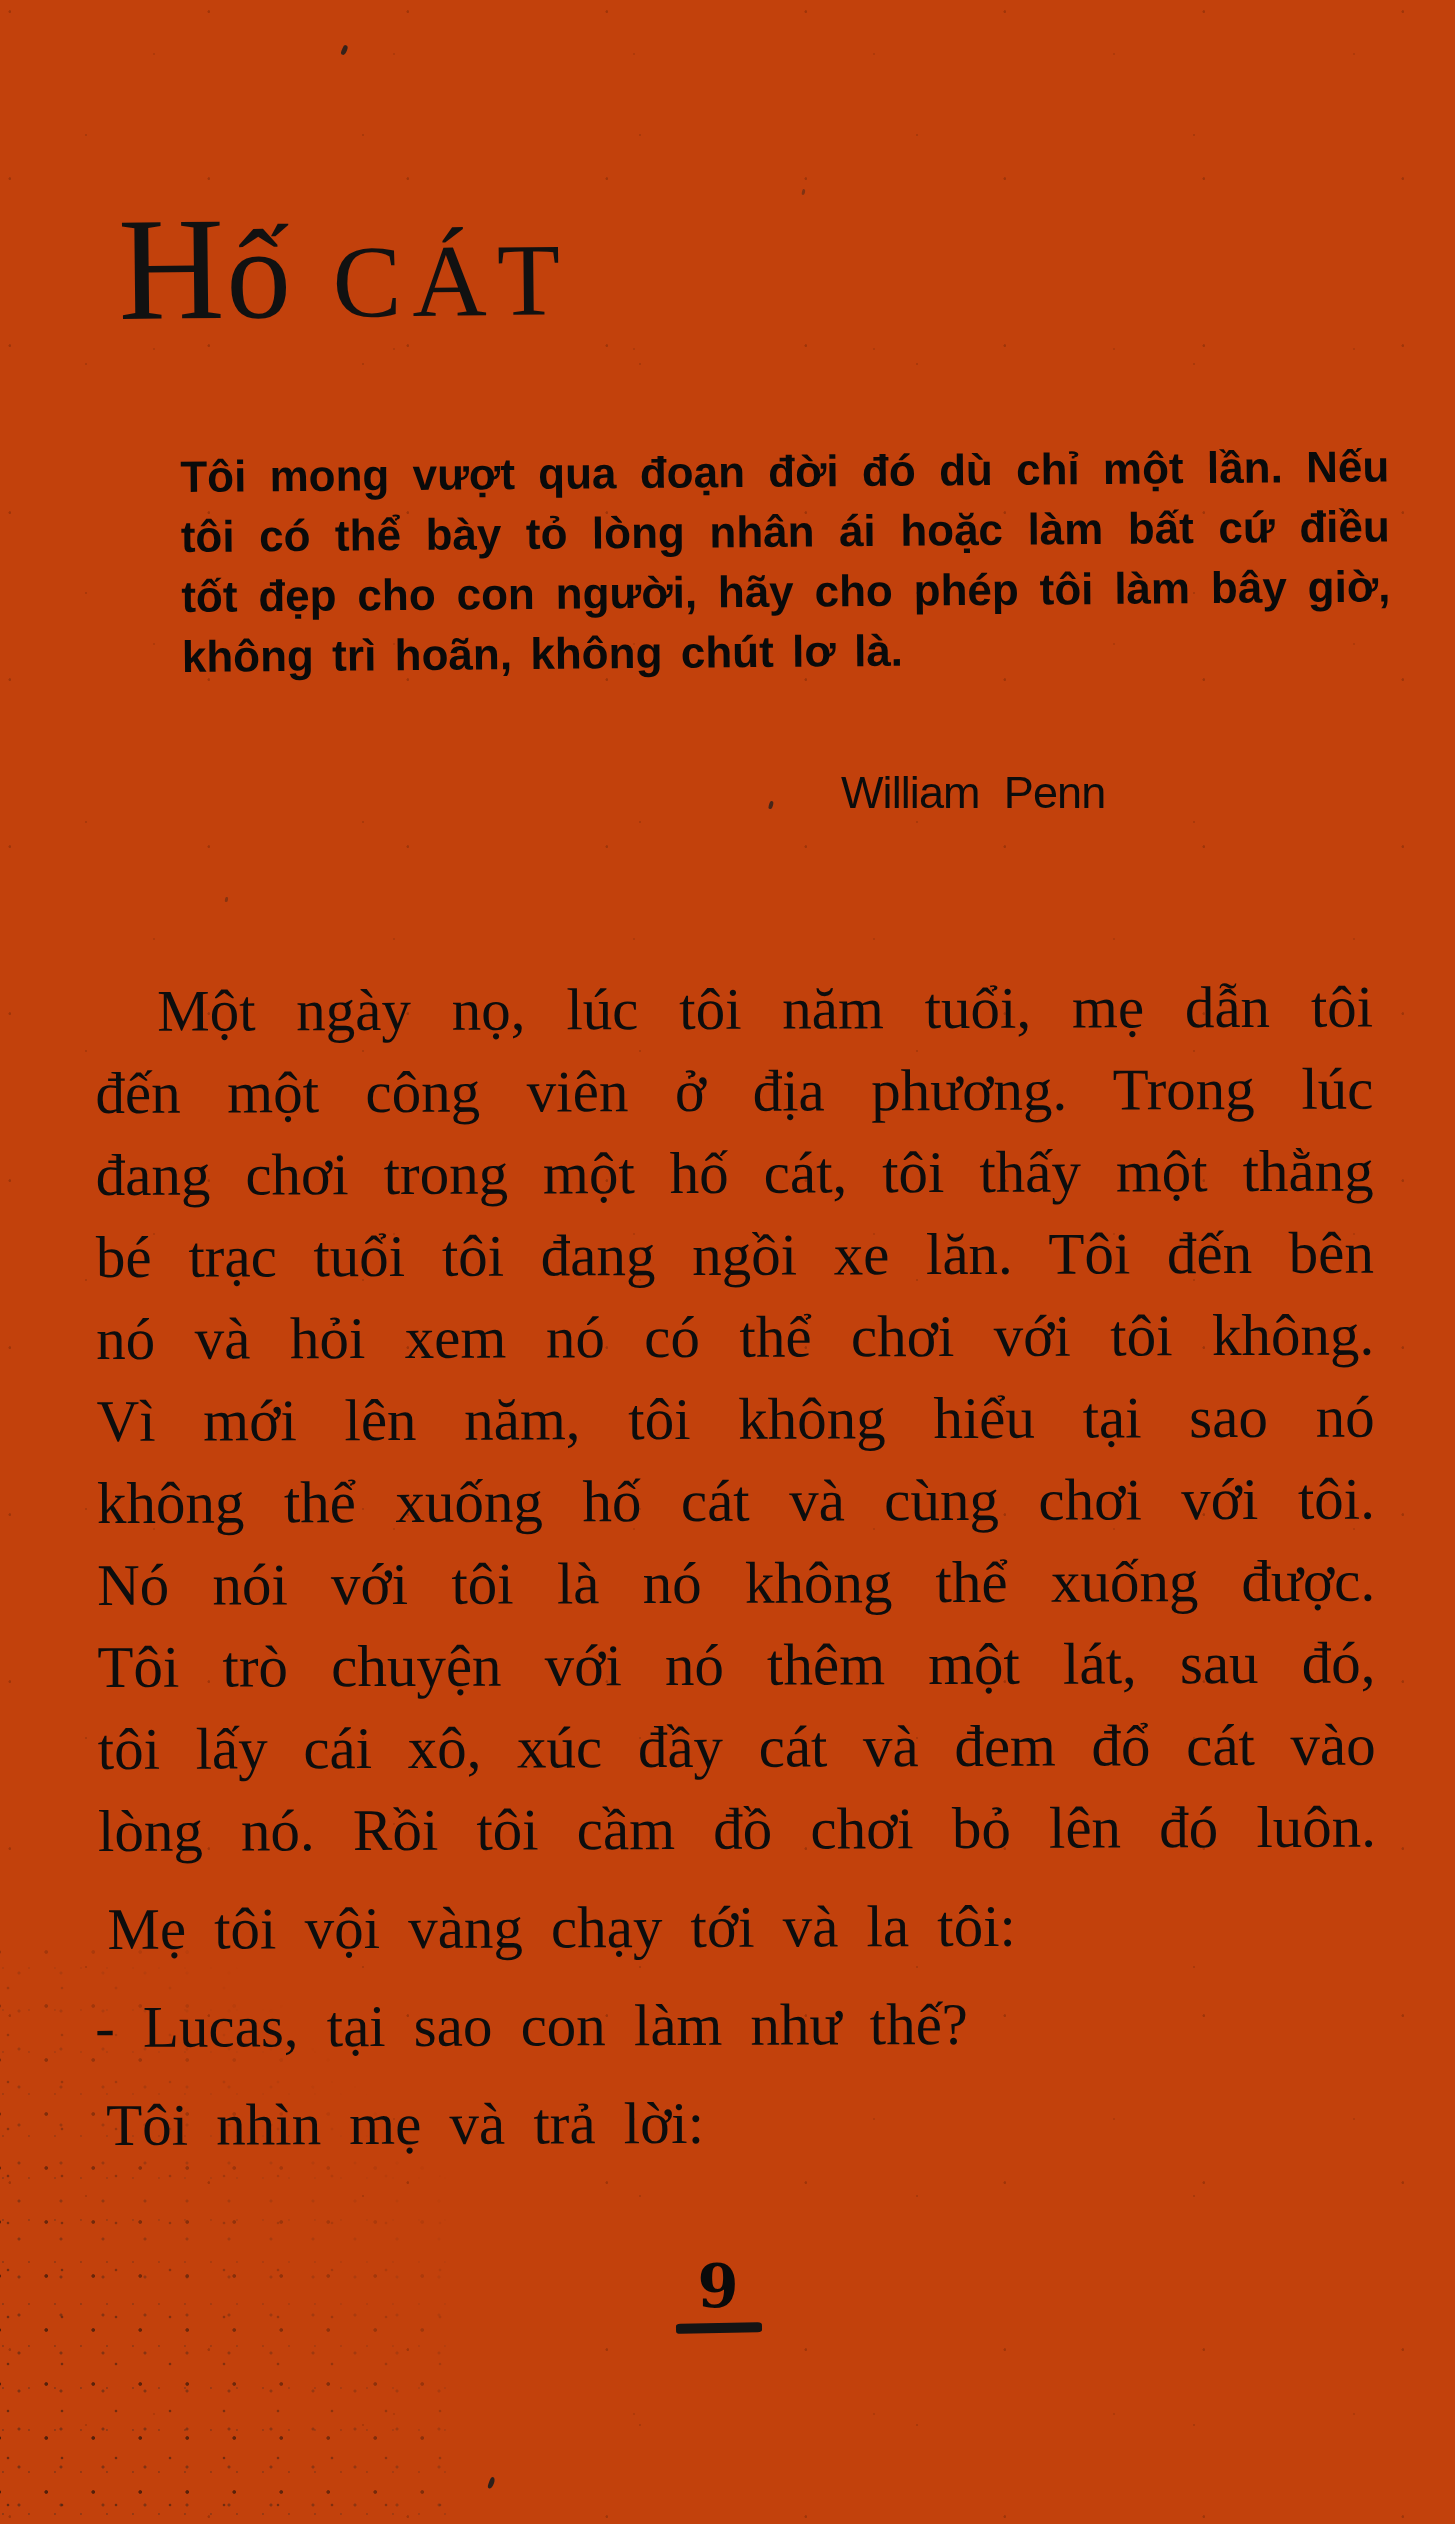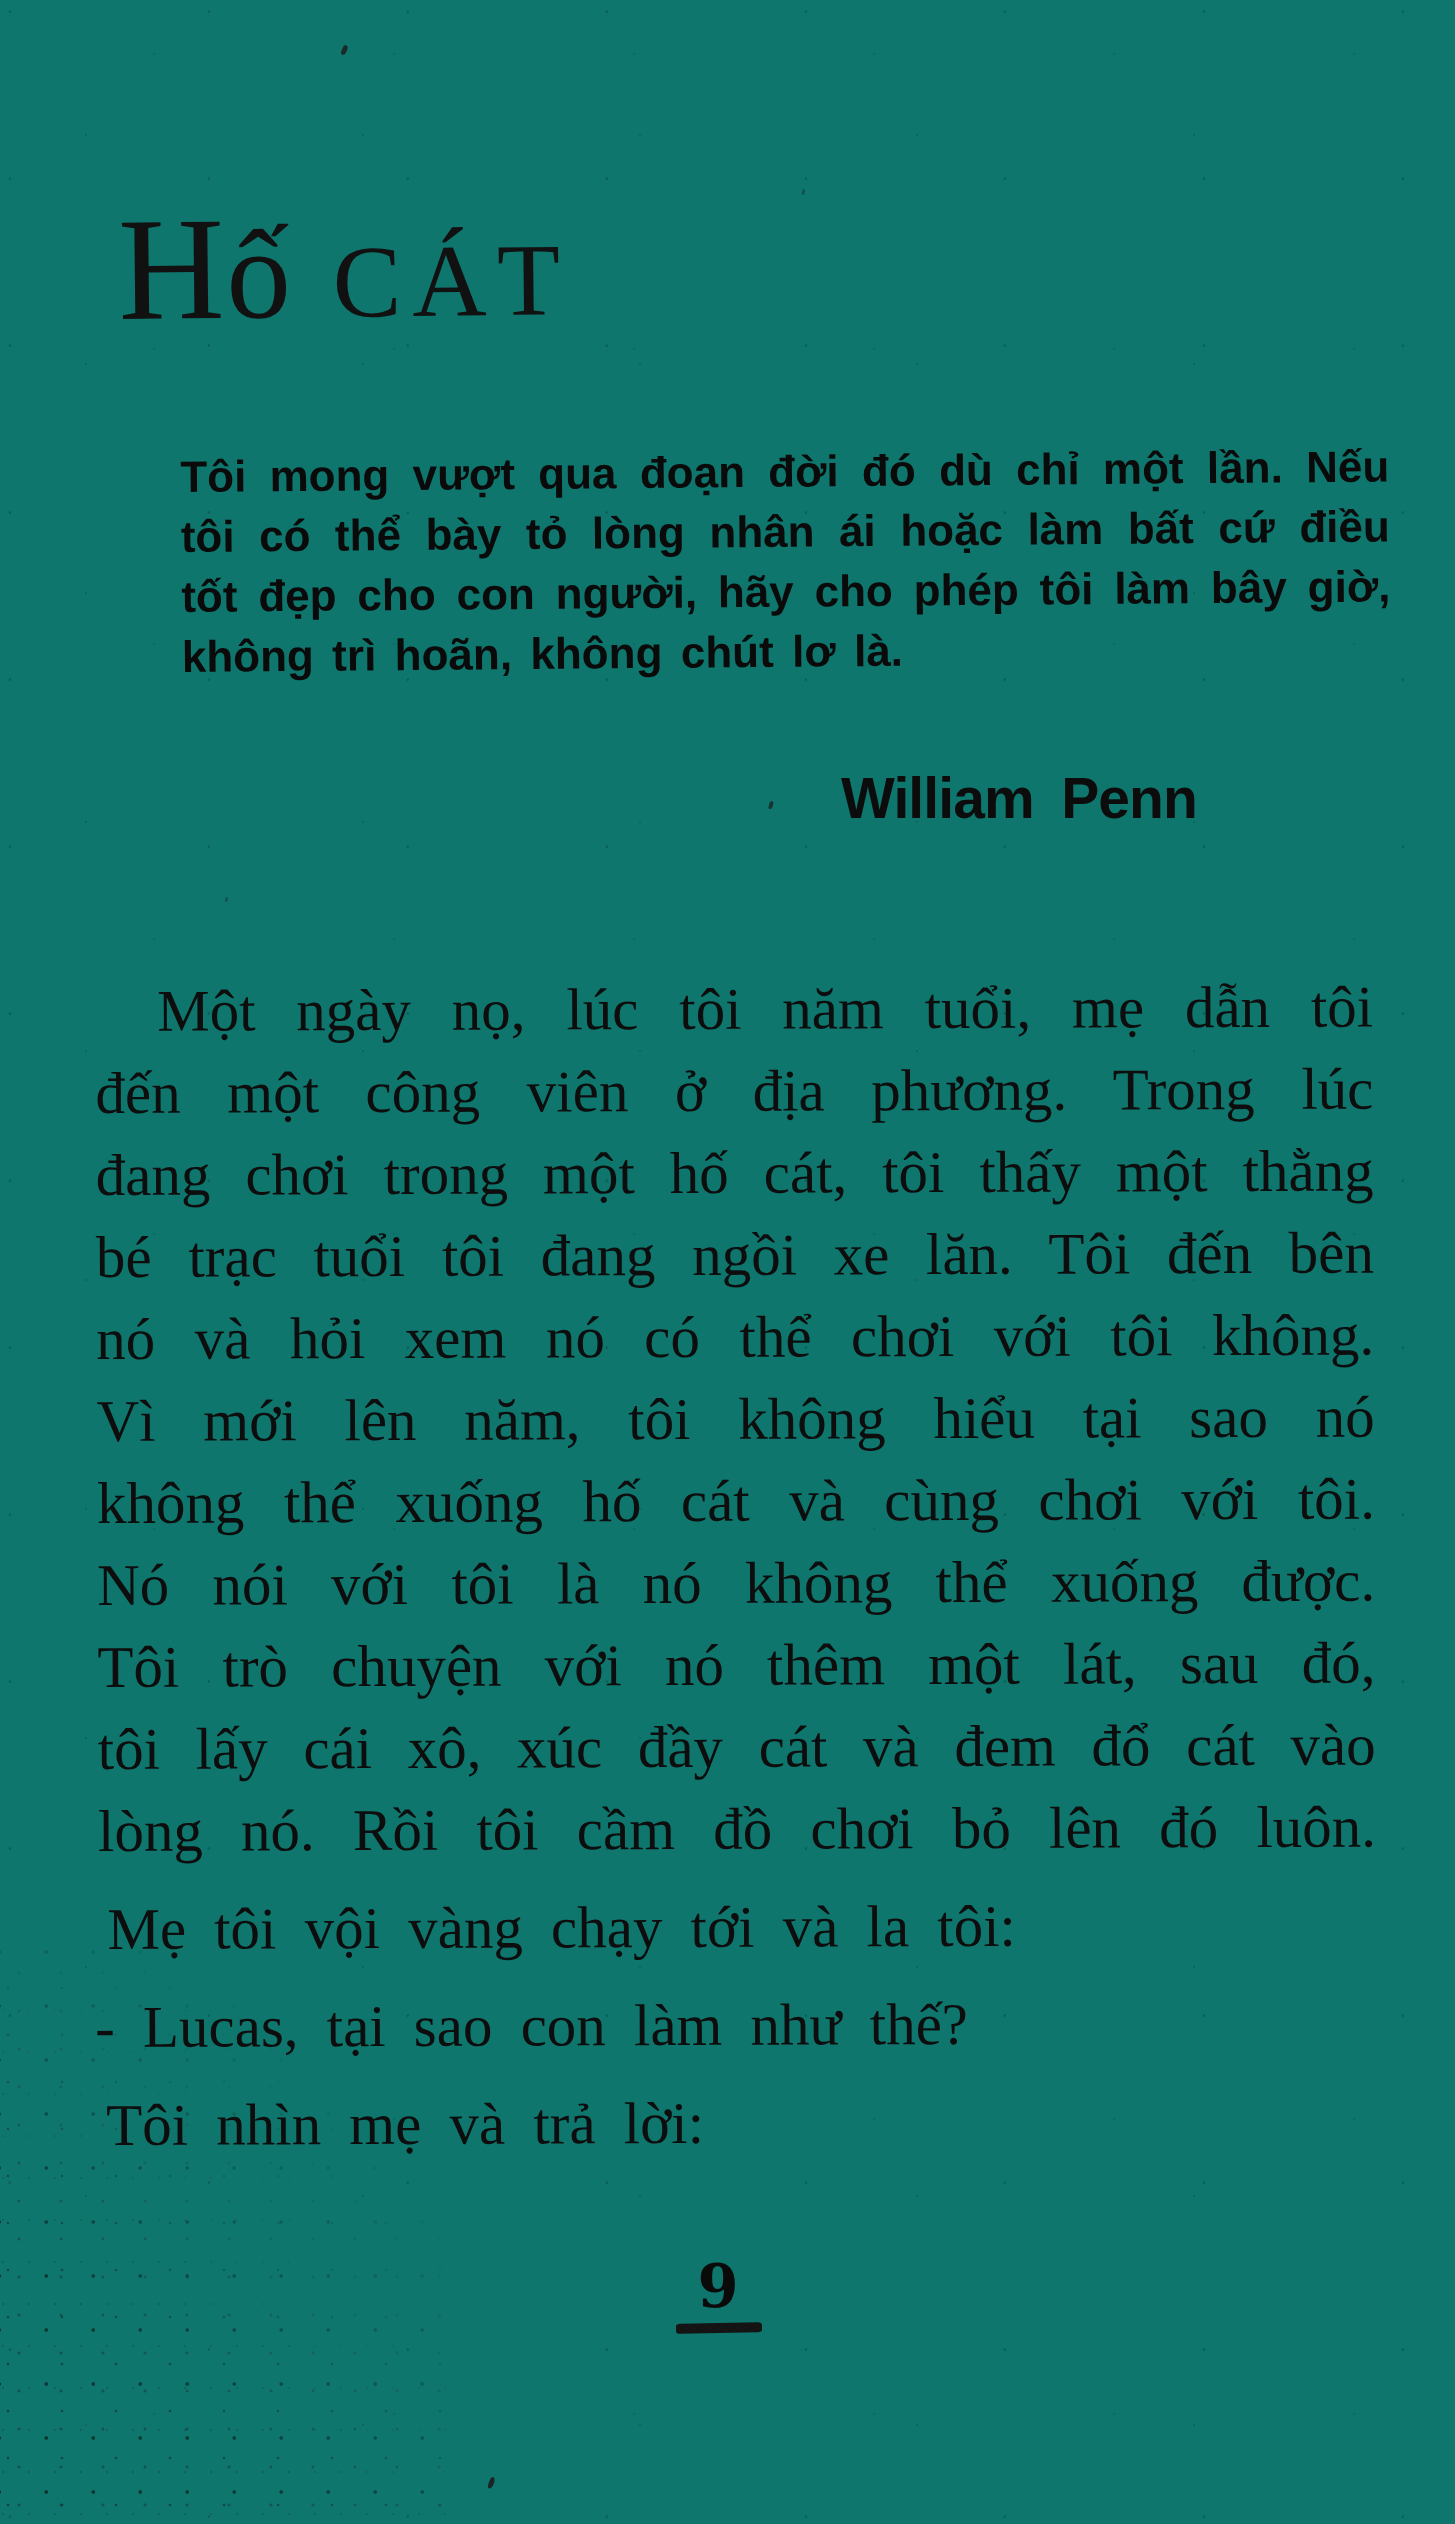--- a/index.html
+++ b/index.html
@@ -1,21 +1,21 @@
 <!DOCTYPE html>
 <html style="font-size:14.3px"><head>
 <meta charset="utf-8">
 <style>
   html, body { margin: 0; padding: 0; background: #e8e8e8; }
   .page {
     position: relative;
     width: 1455px;
     height: 2525px;
     margin: 0 auto;
-    background: #0f766e;
+    background: #c2410c;
     overflow: hidden;
     color: #111111;
   }
 
   
   .noise-page {
     position: absolute; inset: 0;
     background-image:
       radial-gradient(circle at 9.8px 11.6px, rgba(0,0,0,0.50) 1px, transparent 1.7px),
       radial-gradient(circle at 86px 135px, rgba(0,0,0,0.35) 0.9px, transparent 1.5px),
@@ -75,22 +75,22 @@
     transform-origin: left top;
     color: #0a0a0a;
   }
   .quote-line { text-align: justify; text-align-last: justify; }
   .quote-line.last { text-align-last: left; word-spacing: 6.2px; }
 
   .attribution {
     position: absolute;
     left: 841px; top: 770px;
     font-family: "Liberation Sans", "DejaVu Sans", sans-serif;
-    font-weight: bold;
-    font-size: 57px;
+    font-weight: normal;
+    font-size: 45px;
     line-height: 1;
     letter-spacing: -0.9px;
     word-spacing: 12.5px;
     color: #0c0c0c;
   }
 
   
   .story {
     position: absolute;
     left: 95px; top: 970px; width: 1278px;

